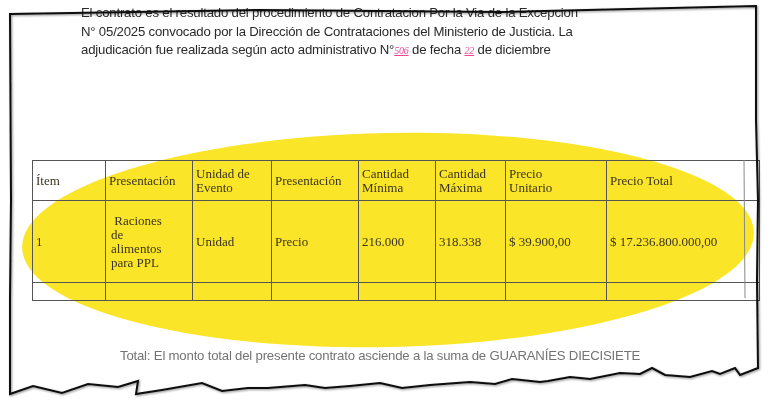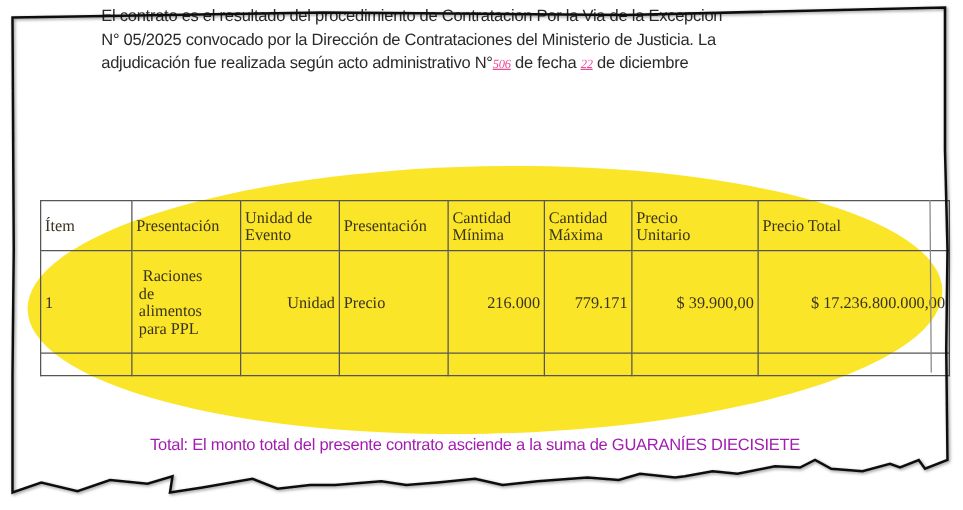--- a/index.html
+++ b/index.html
@@ -40,25 +40,25 @@
   table.items td, table.items th {
     border: 1px solid #555;
     padding: 0 3px;
     font-weight: normal;
     vertical-align: middle;
   }
   table.items th { text-align: left; line-height: 14px; height: 39px; }
   table.items tr.data td { height: 81px; }
   table.items tr.empty td { height: 17px; }
   .c-left { text-align: left; }
-  .c-center { text-align: right; }
+  .c-center { text-align: left; }
   .desc { line-height: 14px; padding-left: 5px !important; }
   .total {
     position: absolute; left: 112px; top: 347px; width: 600px;
-    font-size: 13.2px; line-height: 18px; color: #a21caf;
+    font-size: 13.2px; line-height: 18px; color: #737373;
     letter-spacing: -0.2px;
   }
   .torn { position: absolute; left: 0; top: 0; }
 </style>
 </head>
 <body>
 
 <div class="paper">
   <div class="highlight"></div>
 
@@ -85,21 +85,21 @@
       <td class="c-left">1</td>
       <td class="c-left desc">
         &nbsp;<span>Raciones</span><br>
         <span>de</span><br>
         <span>alimentos</span><br>
         <span>para PPL</span>
       </td>
       <td class="c-center">Unidad</td>
       <td class="c-left">Precio</td>
       <td class="c-center">216.000</td>
-      <td class="c-center">779.171</td>
+      <td class="c-center">318.338</td>
       <td class="c-center">$ 39.900,00</td>
       <td class="c-center">$  17.236.800.000,00</td>
     </tr>
     <tr class="empty">
       <td></td>
           <td></td>
           <td></td>
           <td></td>
           <td></td>
           <td></td>

